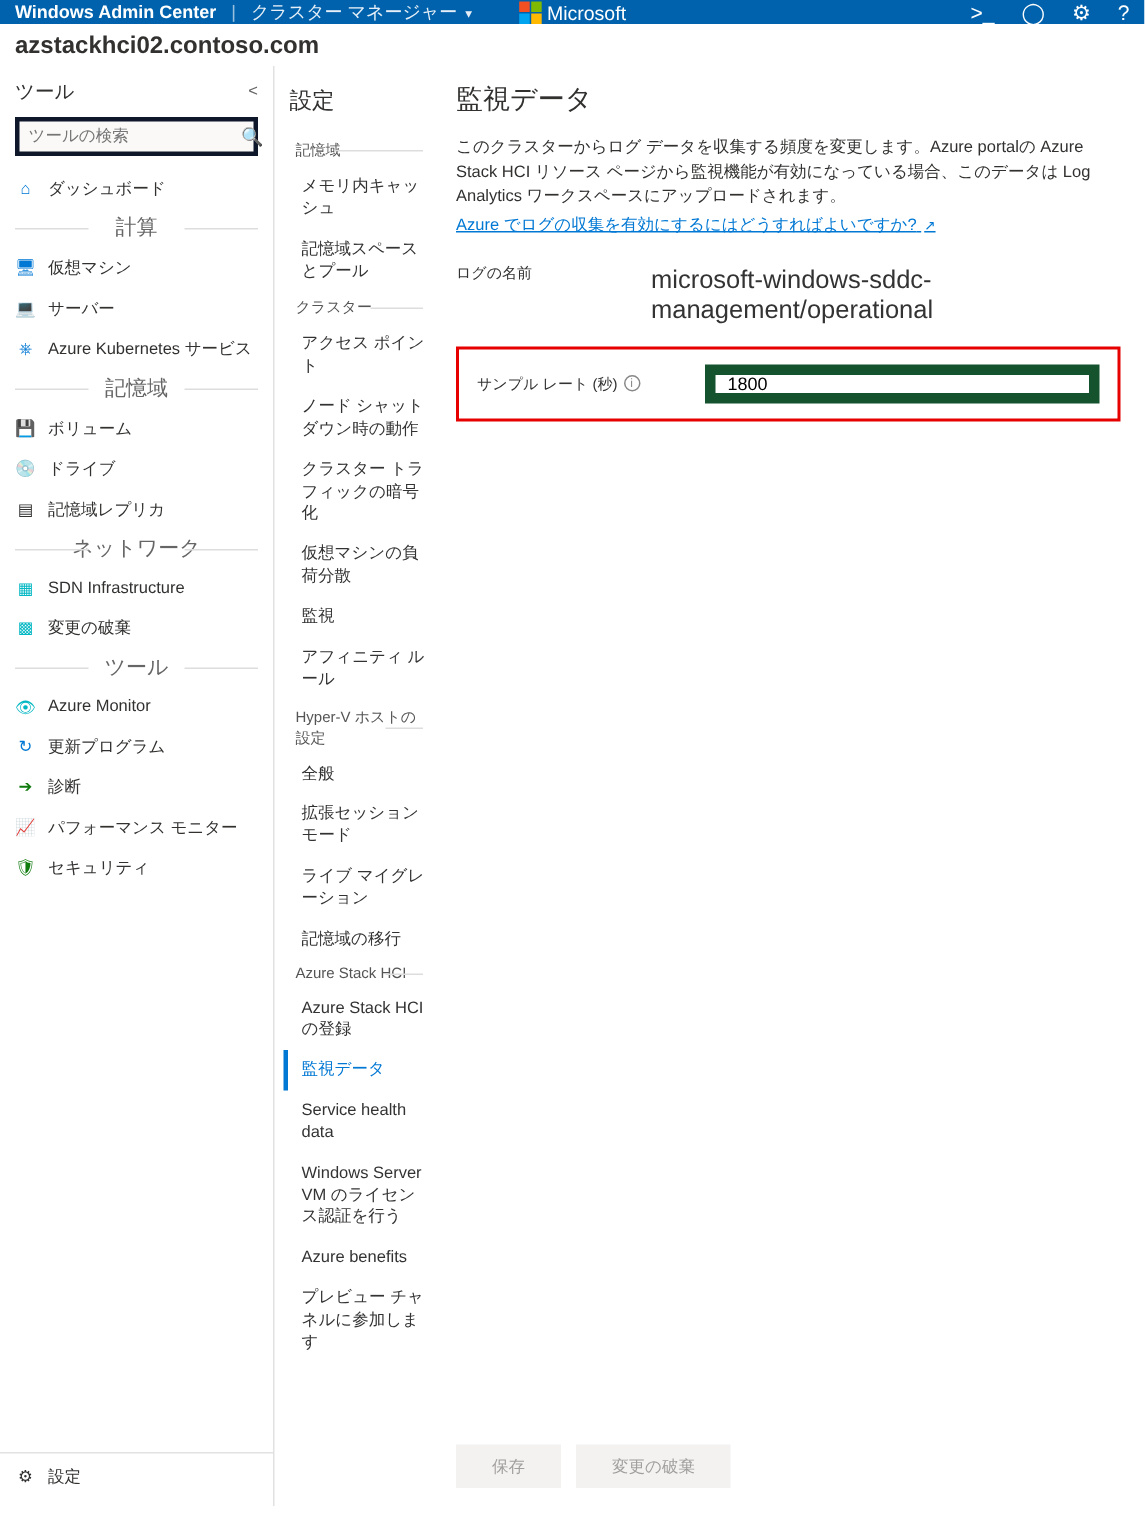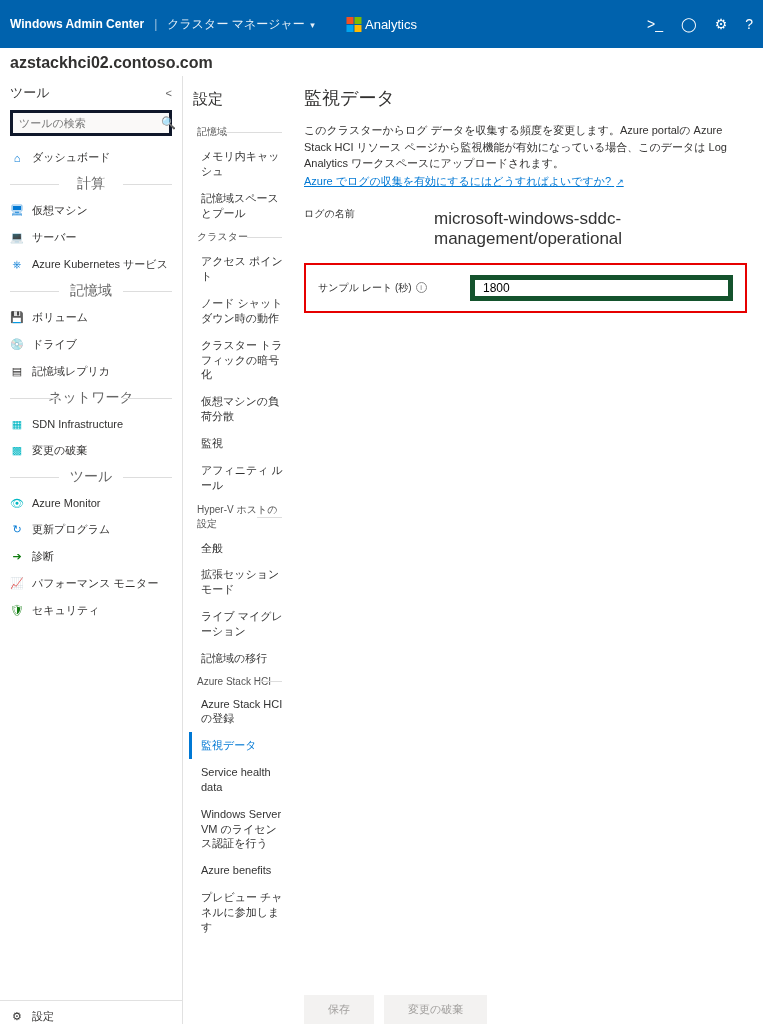--- a/index.html
+++ b/index.html
@@ -1,19 +1,19 @@
 <!DOCTYPE html>
 <html><head>
 <meta charset="utf-8">
 <style>
   * { box-sizing: border-box; margin: 0; padding: 0; }
   body { font-family: "Segoe UI", Meiryo, sans-serif; font-size: 12px; color: #323130; background: #fff; width: 763px; }
   
   
-  .header-bar { background: #0062ad; color: #fff; height: 48px; display: flex; align-items: center; padding: 0 10px; justify-content: space-between; }
+  .header-bar { background: #0062ad; color: #fff; height: 16px; display: flex; align-items: center; padding: 0 10px; justify-content: space-between; }
   .header-left { display: flex; align-items: center; gap: 6px; }
   .header-title { font-size: 12px; font-weight: 600; }
   .header-divider { color: rgba(255,255,255,0.6); padding: 0 4px; }
   .header-sub { font-size: 12px; color: rgba(255,255,255,0.9); }
   .chevron-down { font-size: 9px; margin-left: 2px; }
   .header-center { position: absolute; left: 50%; transform: translateX(-50%); display: flex; align-items: center; gap: 4px; font-size: 13px; }
   .ms-logo { display: inline-grid; grid-template-columns: 7px 7px; grid-template-rows: 7px 7px; gap: 1px; }
   .ms-logo span { display: block; width: 7px; height: 7px; }
   .ms-logo span:nth-child(1){background:#f25022;} .ms-logo span:nth-child(2){background:#7fba00;}
   .ms-logo span:nth-child(3){background:#00a4ef;} .ms-logo span:nth-child(4){background:#ffb900;}
@@ -57,21 +57,21 @@
   .desc-text { font-size: 11px; color: #323130; line-height: 1.5; margin-bottom: 2px; }
   .help-link { color: #0078d4; font-size: 11px; text-decoration: underline; cursor: pointer; margin-top: 21px; }
   .ext-icon { font-size: 9px; margin-left: 2px; }
   .field-block { margin-top: 18px; }
   .field-label { font-size: 10px; color: #333; margin-bottom: 2px; }
   .field-value { font-size: 17px; color: #333; padding-left: 130px; margin-top: -14px; }
   
   .highlight-box { border: 2px solid #e60000; padding: 10px 12px; margin-top: 14px; display: flex; align-items: center; gap: 32px; }
   .sample-label { font-size: 10px; color: #333; display: flex; align-items: center; gap: 4px; min-width: 120px; }
   .info-circle { display:inline-block; width:11px; height:11px; border:1px solid #888; border-radius:50%; font-size:8px; line-height:10px; text-align:center; color:#888; }
-  .sample-input { flex: 1; border: 5px solid #14532d; height: 26px; padding: 0 8px; font-size: 12px; outline: none; }
+  .sample-input { flex: 1; border: 7px solid #14532d; height: 26px; padding: 0 8px; font-size: 12px; outline: none; }
   
   .action-bar { position: absolute; bottom: 12px; left: 16px; display: flex; gap: 10px; }
   .action-btn { background: #f3f2f1; border: none; color: #a19f9d; padding: 7px 24px; font-size: 11px; cursor: default; }
   
   
   .c-blue{color:#0078d4;} .c-teal{color:#00b7c3;} .c-orange{color:#d83b01;} .c-green{color:#107c10;}
 </style>
 </head>
 <body>
 
@@ -84,21 +84,21 @@
       <span class="chevron-down">▾</span>
     </span>
   </div>
   <div class="header-center">
     <span class="ms-logo">
         <span></span>
         <span></span>
         <span></span>
         <span></span>
       </span>
-    <span>Analytics</span>
+    <span>Microsoft</span>
   </div>
   <div class="header-right">
     <span class="hdr-icon">&gt;_</span>
     <span class="hdr-icon">◯</span>
     <span class="hdr-icon">⚙</span>
     <span class="hdr-icon">?</span>
   </div>
 </div>
 
 <div class="cluster-name">azstackhci02.contoso.com</div>

